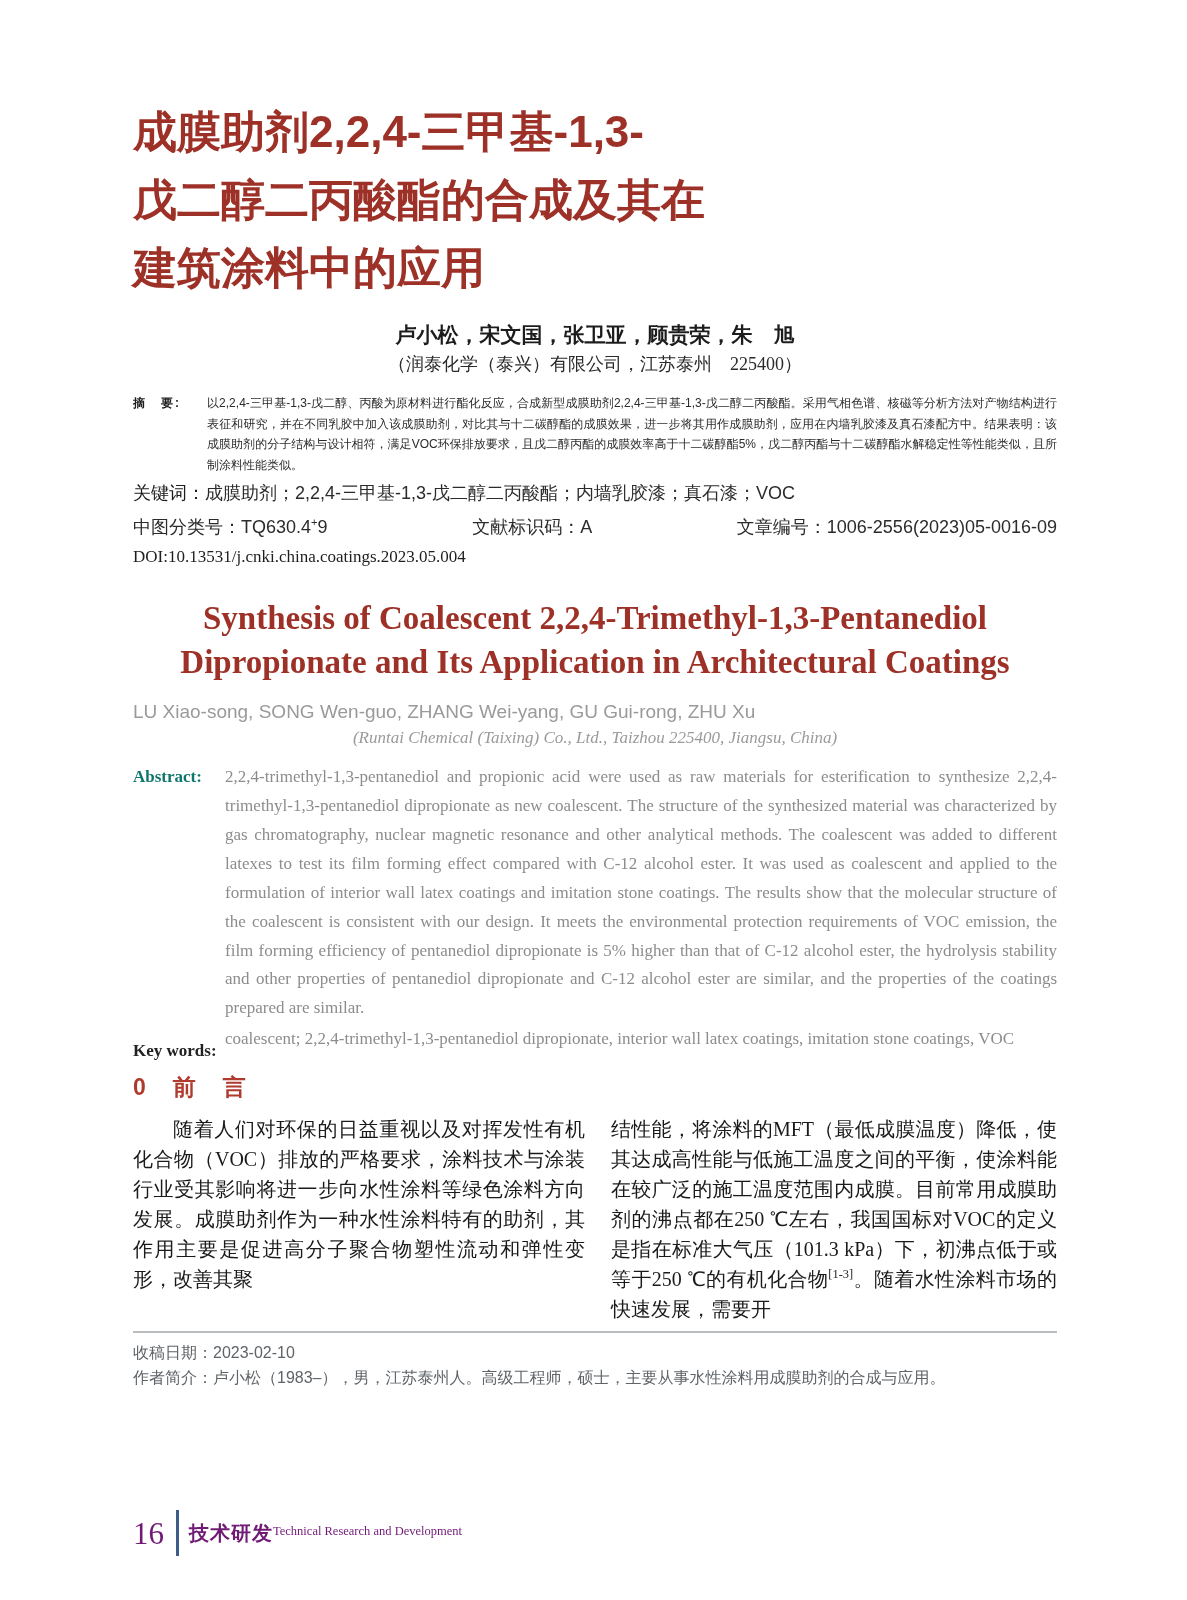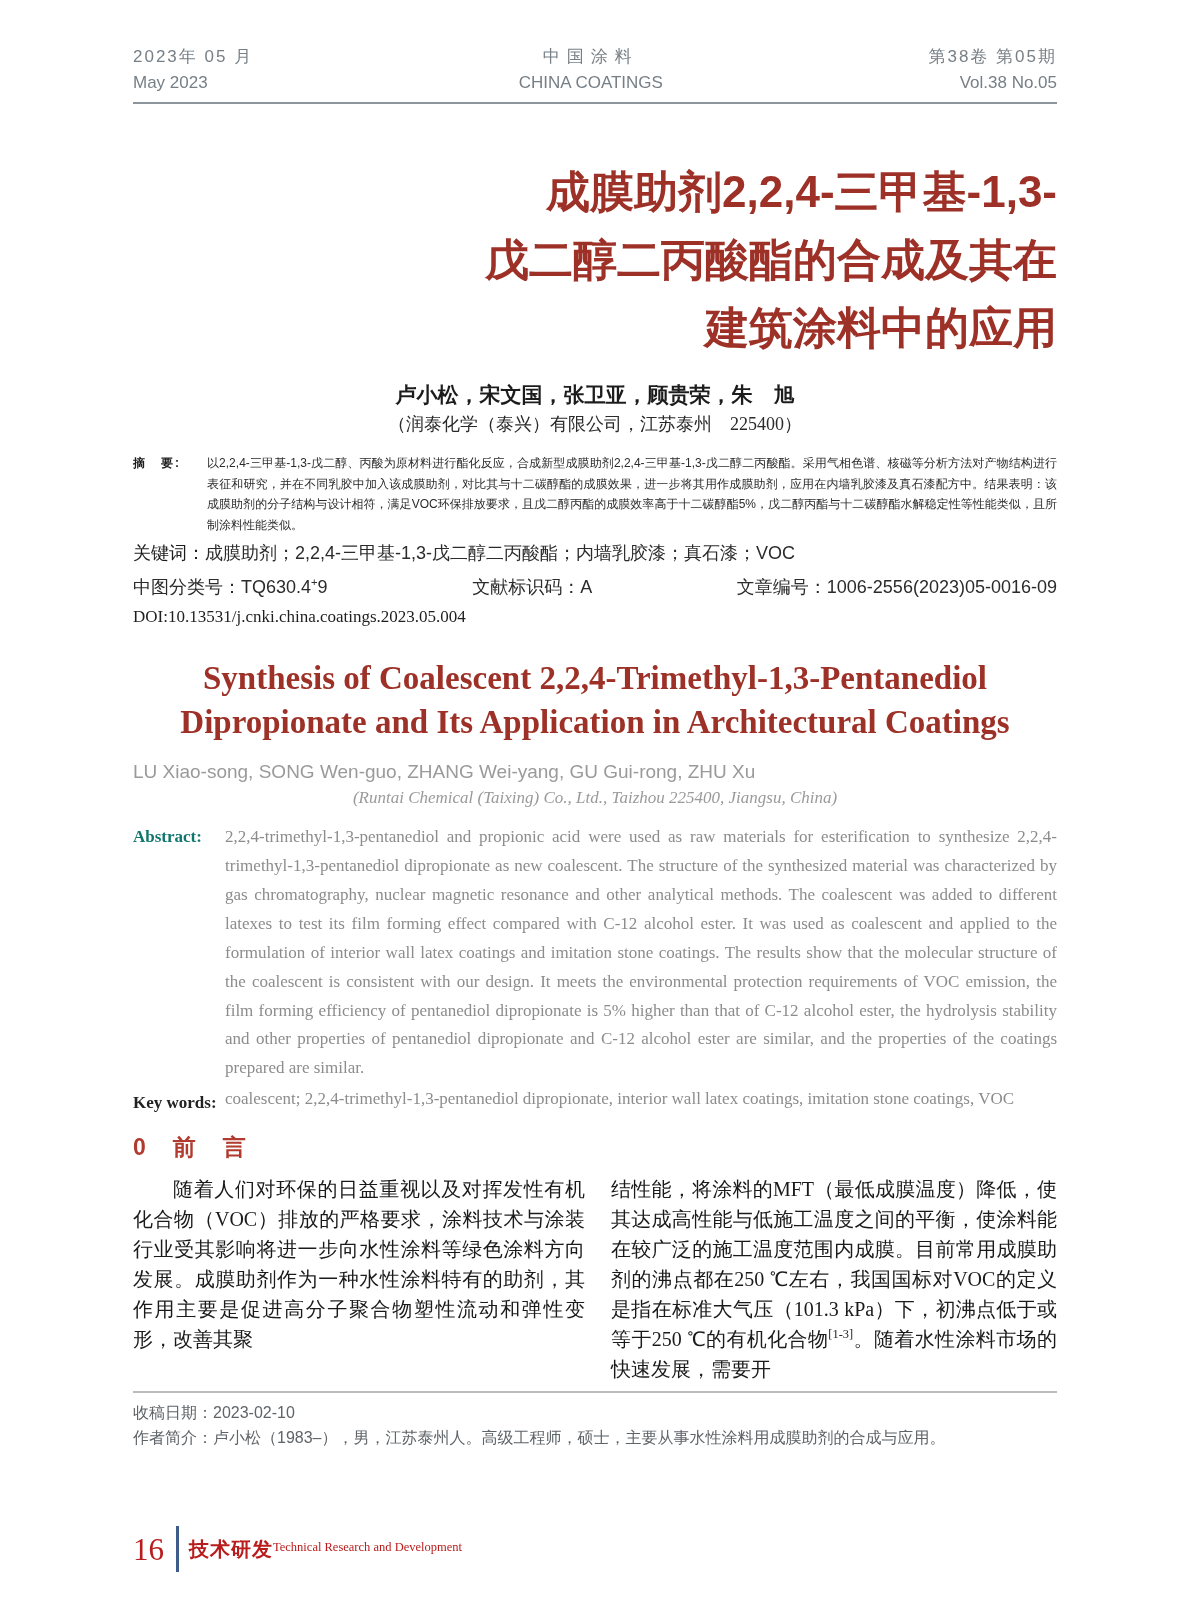--- a/index.html
+++ b/index.html
@@ -23,21 +23,21 @@
     font-size:17px; line-height:1.5;
   }
   .jheader .col { display:flex; flex-direction:column; }
   .jheader .c-center { text-align:center; }
   .jheader .c-right { text-align:right; }
   .jheader .cn { letter-spacing:2px; }
   .jheader .c-center .cn { letter-spacing:7px; }
   
   .title-cn {
     margin-top:54px;
-    text-align:right;
+    text-align:left;
     color:#9d3127;
     font-weight:bold;
     font-size:44px;
     line-height:1.55;
     font-family:"Liberation Sans", sans-serif;
   }
   .authors-cn {
     margin-top:18px; text-align:center;
     font-size:21px; font-weight:bold; color:#1c1c1c;
     line-height:1.3;
@@ -108,21 +108,21 @@
     position:absolute; left:0; top:0;
     font-weight:bold; color:#0f766e;
   }
   .kw-en {
     margin-top:2px;
     position:relative; padding-left:92px;
     font-family:"Liberation Serif", serif;
     font-size:17px; line-height:1.7; color:#8c8c8c;
     text-align:left;
   }
-  .kw-en .lbl { position:absolute; left:0; top:4px; font-weight:bold; color:#222; }
+  .kw-en .lbl { position:absolute; left:0; top:12px; font-weight:bold; color:#222; }
   
   .columns {
     margin-top:20px;
     display:flex; gap:26px;
   }
   .colL { width:452px; }
   .colR { width:446px; padding-top:40px; }
   .sec-head {
     color:#b03a2e; font-weight:bold;
     font-size:23px; line-height:1.2;
@@ -139,23 +139,23 @@
   .body-para.indent { text-indent:2em; }
   
   .footnote {
     margin-top:7px;
     border-top:2px solid #b9bdc0;
     padding-top:8px;
     font-size:16px; color:#5f6468; line-height:1.55;
   }
   
   .pfooter {
-    position:absolute; left:133px; bottom:28px;
+    position:absolute; left:133px; bottom:44px;
     display:flex; align-items:center;
-    color:#b91c1c;
+    color:#701a75;
   }
   .pfooter .pnum {
     font-family:"Liberation Serif", serif;
     font-size:31px; line-height:1;
     margin-right:12px;
   }
   .pfooter .vbar {
     width:3px; height:46px; background:#3e5c8a; margin-right:10px;
   }
   .pfooter .fcol { display:flex; justify-content:center; }
@@ -166,34 +166,20 @@
   .pfooter .fen {
     font-family:"Liberation Serif", serif;
     font-size:12.5px; line-height:1.3; margin-top:2px;text-align:right;
   }
 </style>
 </head>
 <body>
 
 <div class="page">
 
-  <div class="jheader">
-    <div class="col">
-      <span class="cn">2023年 05 月</span>
-      <span class="en">May 2023</span>
-    </div>
-    <div class="col c-center">
-      <span class="cn">中国涂料</span>
-      <span class="en">CHINA COATINGS</span>
-    </div>
-    <div class="col c-right">
-      <span class="cn">第38卷 第05期</span>
-      <span class="en">Vol.38  No.05</span>
-    </div>
-  </div>
 
   <div class="title-cn">
     <div>成膜助剂2,2,4-三甲基-1,3-</div>
     <div>戊二醇二丙酸酯的合成及其在</div>
     <div>建筑涂料中的应用</div>
   </div>
 
   <div class="authors-cn">卢小松，宋文国，张卫亚，顾贵荣，朱　旭</div>
   <div class="affil-cn">（润泰化学（泰兴）有限公司，江苏泰州　225400）</div>
 

